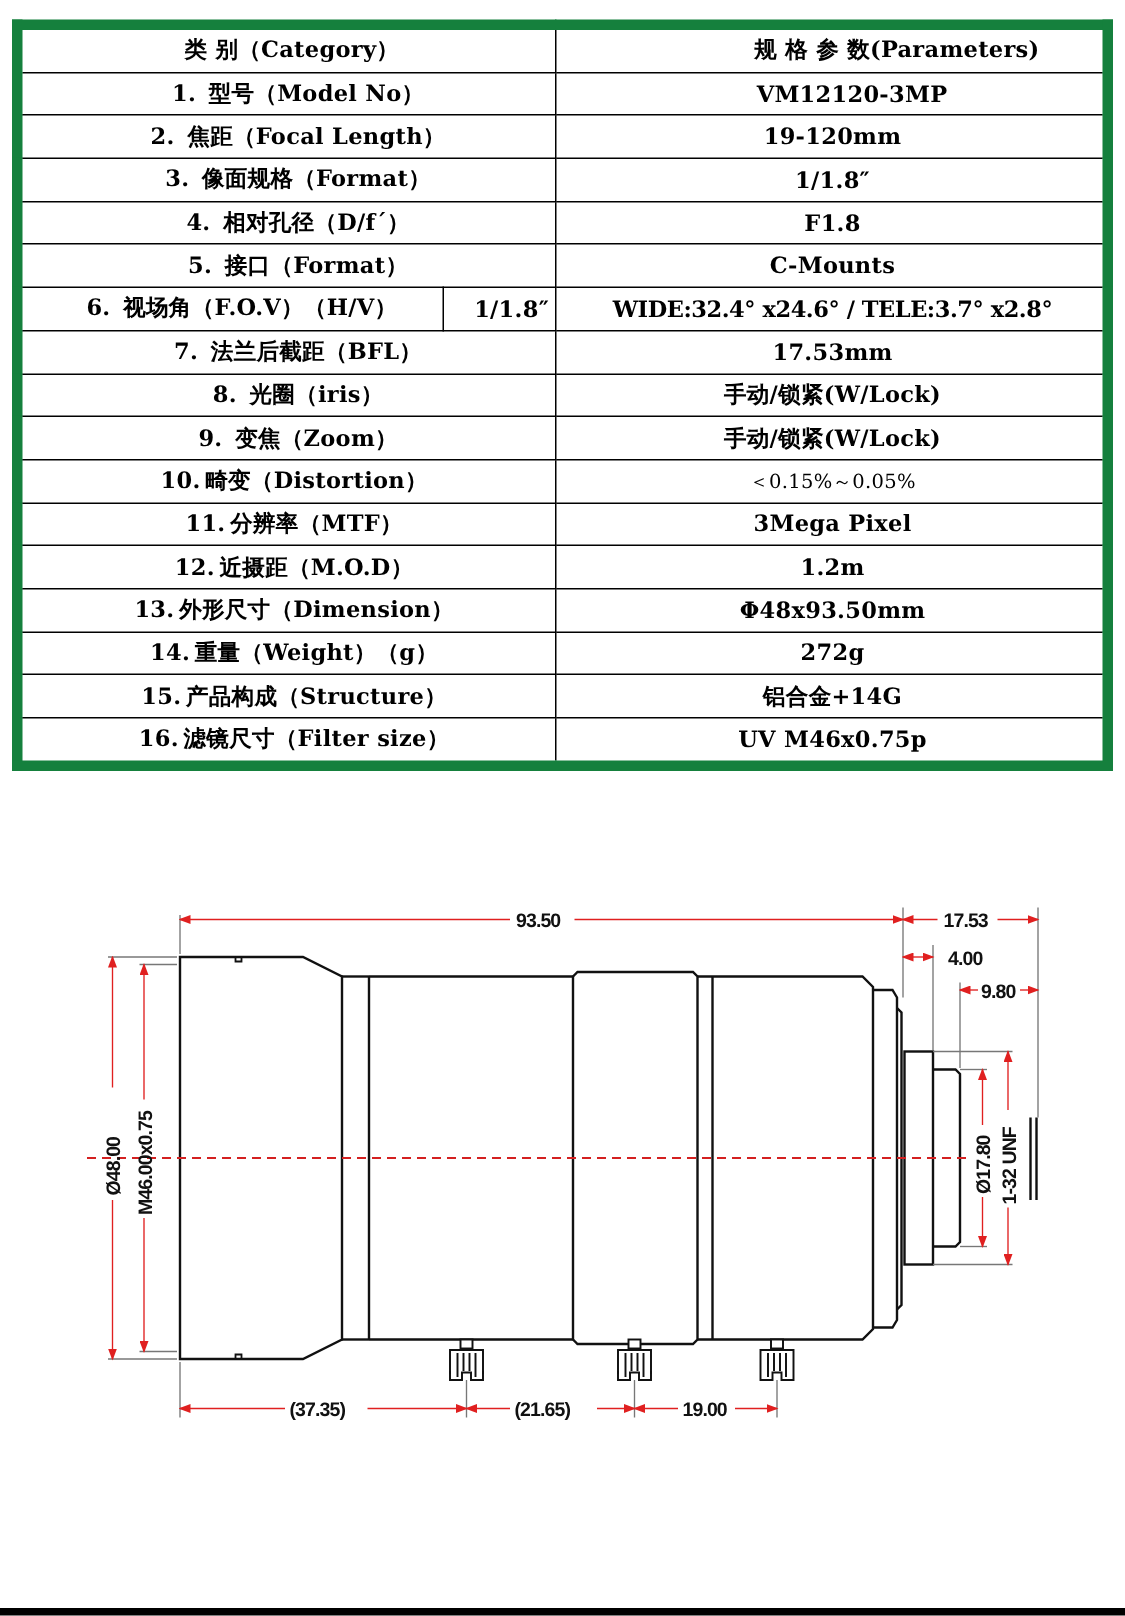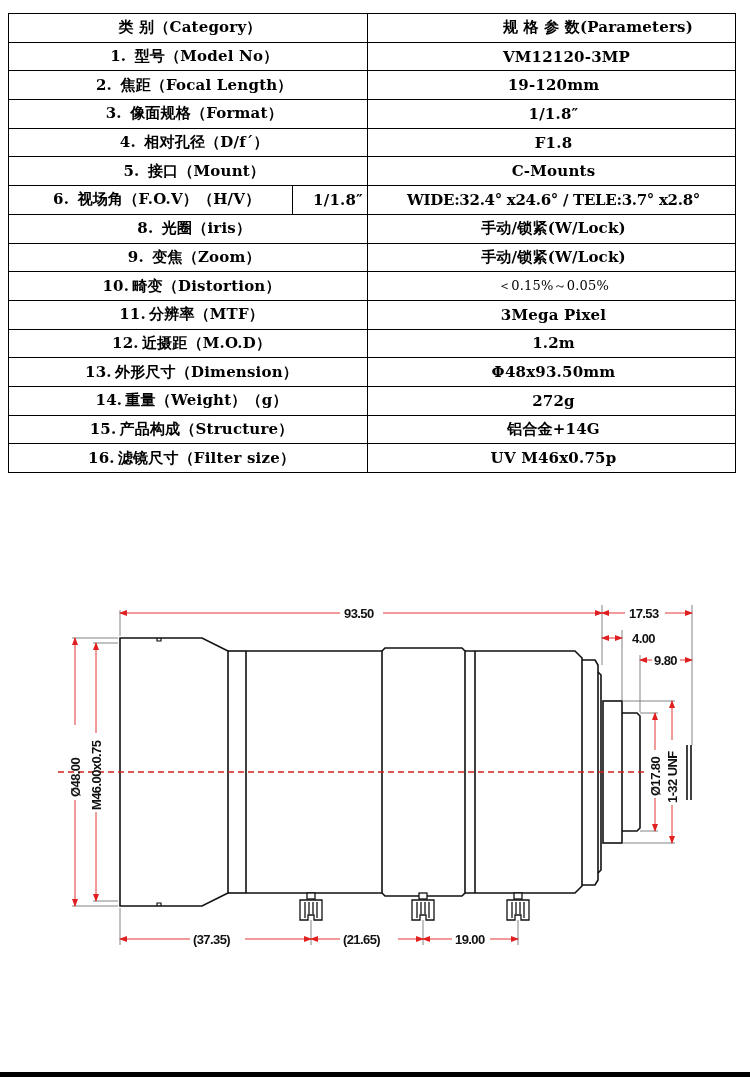--- a/index.html
+++ b/index.html
@@ -1,19 +1,19 @@
 <!DOCTYPE html>
 <html><head>
 <meta charset="utf-8">
 <style>
   html, body { margin: 0; padding: 0; background: #ffffff; }
   body { width: 750px; height: 1077px; position: relative; overflow: hidden;
          font-family: "DejaVu Serif", "Liberation Serif", serif; color: #000; }
   .spec-table { position: absolute; left: 8px; top: 13px; width: 727px;
-                border-collapse: collapse; border: 1px solid #15803d; table-layout: fixed; }
+                border-collapse: collapse; border: 7px solid #15803d; table-layout: fixed; }
   .spec-table td, .spec-table th { border: 1px solid #000; height: 27.7px; padding: 0 0 0 4px;
                 font-size: 15px; font-weight: bold; white-space: nowrap; overflow: hidden;
                 text-align: center; vertical-align: middle; letter-spacing: 0.2px; }
   .spec-table th { text-align: center; font-weight: bold; }
   .spec-table th.params-head { text-align: right; padding-right: 42px; padding-left: 31px; }
   .num { display: inline-block; width: 33px; }
   .sub-cell { text-align: right !important; padding-right: 4px !important; padding-left: 0 !important; }
   .val-indent { padding-left: 30px !important; }
   .val-small { font-size: 13px !important; font-weight: normal !important; margin-top: 41px; }
   .drawing { position: absolute; left: 0; top: 580px; width: 750px; height: 400px; }
@@ -47,27 +47,31 @@
     </tr>
     <tr>
       <td colspan="2"><span class="num">3.</span><span>像面规格（Format）</span></td>
       <td>1/1.8″</td>
     </tr>
     <tr>
       <td colspan="2"><span class="num">4.</span><span>相对孔径（D/f´）</span></td>
       <td>F1.8</td>
     </tr>
     <tr>
-      <td colspan="2"><span class="num">5.</span><span>接口（Mount）</span></td>
+      <td colspan="2"><span class="num">5.</span><span>接口（Format）</span></td>
       <td>C-Mounts</td>
     </tr>
     <tr>
       <td><span class="num">6.</span><span>视场角（F.O.V）（H/V）</span></td>
       <td class="sub-cell">1/1.8″</td>
       <td style="padding-left:4px;letter-spacing:-0.3px">WIDE:32.4° x24.6° / TELE:3.7° x2.8°</td>
+    </tr>
+    <tr>
+      <td colspan="2"><span class="num">7.</span><span>法兰后截距（BFL）</span></td>
+      <td>17.53mm</td>
     </tr>
     <tr>
       <td colspan="2"><span class="num">8.</span><span>光圈（iris）</span></td>
       <td>手动/锁紧(W/Lock)</td>
     </tr>
     <tr>
       <td colspan="2"><span class="num">9.</span><span>变焦（Zoom）</span></td>
       <td>手动/锁紧(W/Lock)</td>
     </tr>
     <tr>

